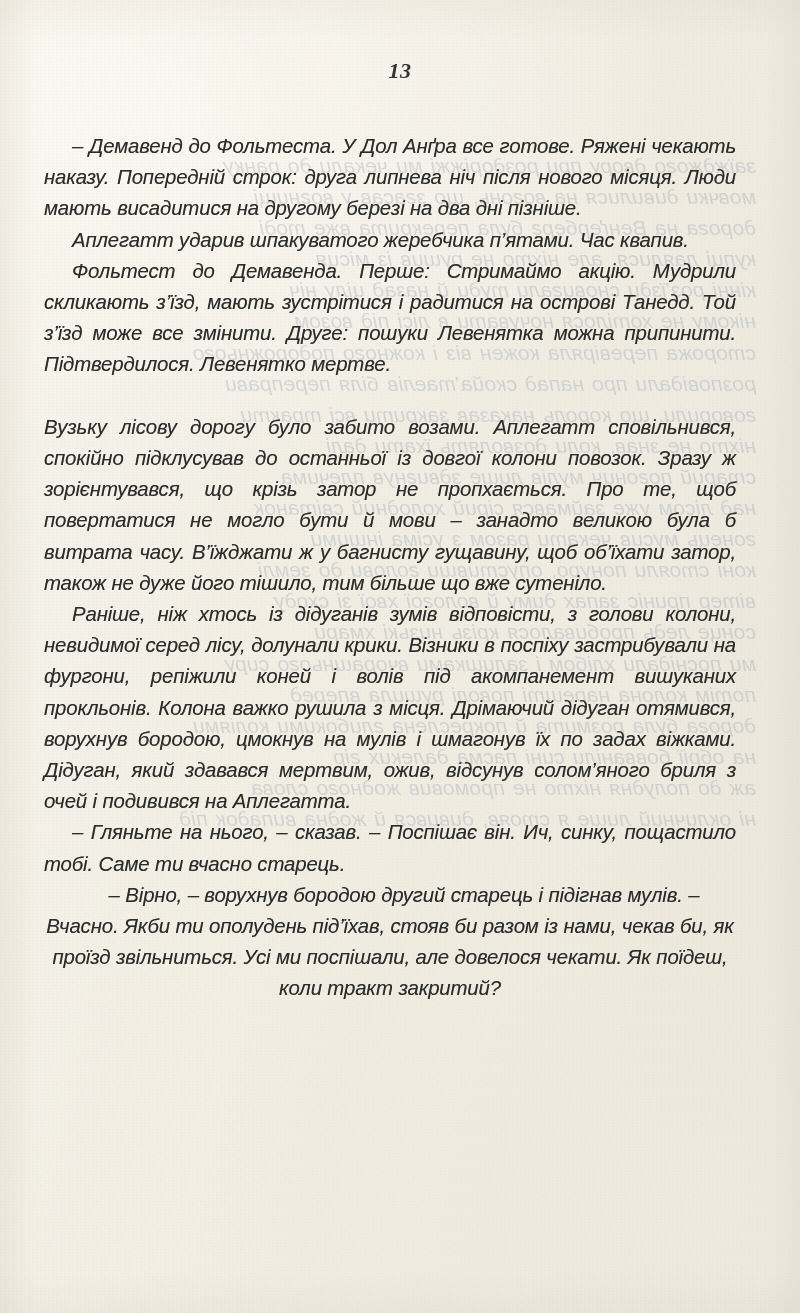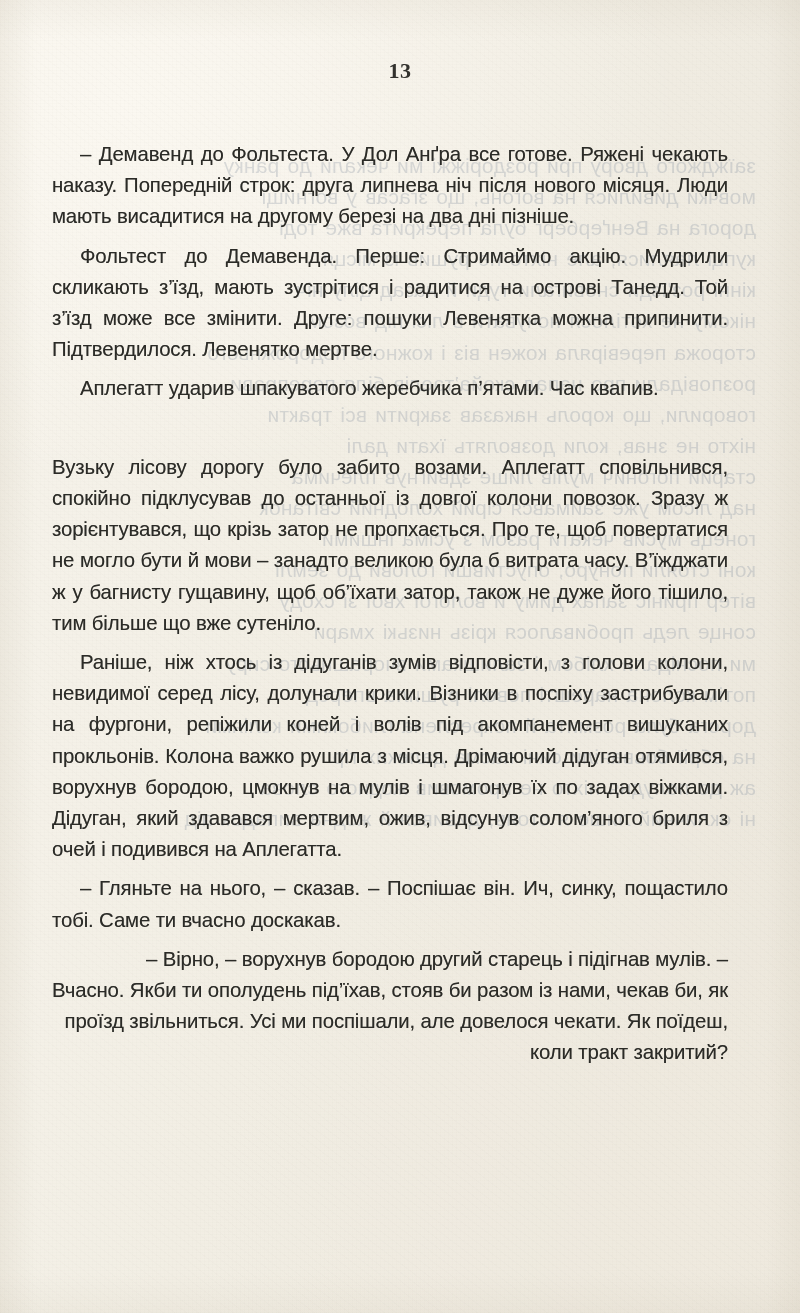--- a/index.html
+++ b/index.html
@@ -19,20 +19,21 @@
   .page {
     position: relative;
     width: 800px;
     height: 1313px;
     box-sizing: border-box;
     background:
       radial-gradient(ellipse 900px 600px at 15% 8%,  #fbf8f1 0%, rgba(251,248,241,0) 62%),
       radial-gradient(ellipse 700px 700px at 88% 92%, #efeadf 0%, rgba(239,234,223,0) 70%),
       linear-gradient(103deg, #f7f4ec 0%, #f2eee4 42%, #efebe1 72%, #eae5da 100%);
     overflow: hidden;
+    font-style: italic;
   }
 
   
   .grain {
     position: absolute;
     inset: 0;
     pointer-events: none;
     opacity: .55;
     background-image:
       repeating-linear-gradient(0deg,   rgba(140,130,110,.035) 0 1px, rgba(255,255,255,0) 1px 3px),
@@ -94,27 +95,27 @@
     color: #2b2b27;
     font-size: 20.4px;
     line-height: 31.2px;
     text-align: justify;
     text-justify: inter-word;
     font-stretch: condensed;
     letter-spacing: -0.15px;
     -webkit-font-smoothing: antialiased;
   }
   .textblock p {
-    margin: 8px;
+    margin: 0;
     text-indent: 28px;
     text-align: justify;
     hyphens: manual;
   }
   .textblock p.noindent { text-indent: 0; }
-  .textblock p:last-child { text-align: right; }
+  .textblock p:last-child { text-align: center; }
 
   
   .scene-break {
     height: 31.2px;
   }
 
   
   .textblock p {
     text-shadow: 0 0 .35px rgba(43,43,39,.45);
   }
@@ -149,22 +150,22 @@
       <div>ні окличний лише я стояв, дивився й жодна випадок під</div>
     </div>
 
   <div class="grain"></div>
   <div class="vignette"></div>
 
   <div class="folio">13</div>
 
   <div class="textblock" id="textblock">
       <p class="">– Демавенд до Фольтеста. У Дол Анґра все готове. Ряжені чекають наказу. Попередній строк: друга липнева ніч після нового місяця. Люди мають висадитися на другому березі на два дні пізніше.</p>
+      <p class="">Аплегатт ударив шпакуватого жеребчика п’ятами. Час квапив.</p>
       <p class="">Фольтест до Демавенда. Перше: Стримаймо акцію. Мудрили скликають з’їзд, мають зустрітися і радитися на острові Танедд. Той з’їзд може все змінити. Друге: пошуки Левенятка можна припинити. Підтвердилося. Левенятко мертве.</p>
-      <p class="">Аплегатт ударив шпакуватого жеребчика п’ятами. Час квапив.</p>
       <div class="scene-break"></div>
       <p class="noindent">Вузьку лісову дорогу було забито возами. Аплегатт сповільнився, спокійно підклусував до останньої із довгої колони повозок. Зразу ж зорієнтувався, що крізь затор не пропхається. Про те, щоб повертатися не могло бути й мови – занадто великою була б витрата часу. В’їжджати ж у багнисту гущавину, щоб об’їхати затор, також не дуже його тішило, тим більше що вже сутеніло.</p>
       <p class="">Раніше, ніж хтось із дідуганів зумів відповісти, з голови колони, невидимої серед лісу, долунали крики. Візники в поспіху застрибували на фургони, репіжили коней і волів під акомпанемент вишуканих прокльонів. Колона важко рушила з місця. Дрімаючий дідуган отямився, ворухнув бородою, цмокнув на мулів і шмагонув їх по задах віжками. Дідуган, який здавався мертвим, ожив, відсунув солом’яного бриля з очей і подивився на Аплегатта.</p>
-      <p class="">– Гляньте на нього, – сказав. – Поспішає він. Ич, синку, пощастило тобі. Саме ти вчасно доскакав.</p>
+      <p class="">– Гляньте на нього, – сказав. – Поспішає він. Ич, синку, пощастило тобі. Саме ти вчасно старець.</p>
       <p class="">– Вірно, – ворухнув бородою другий старець і підігнав мулів. – Вчасно. Якби ти ополудень під’їхав, стояв би разом із нами, чекав би, як проїзд звільниться. Усі ми поспішали, але довелося чекати. Як поїдеш, коли тракт закритий?</p>
     </div>
 
 </div>
 
 </body></html>

